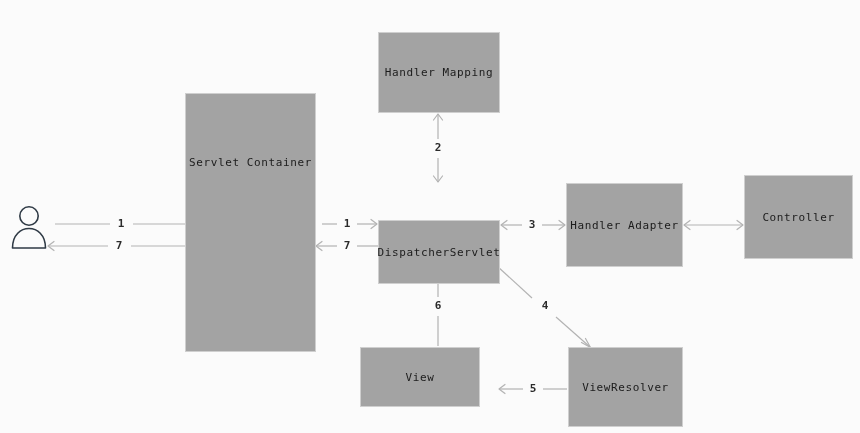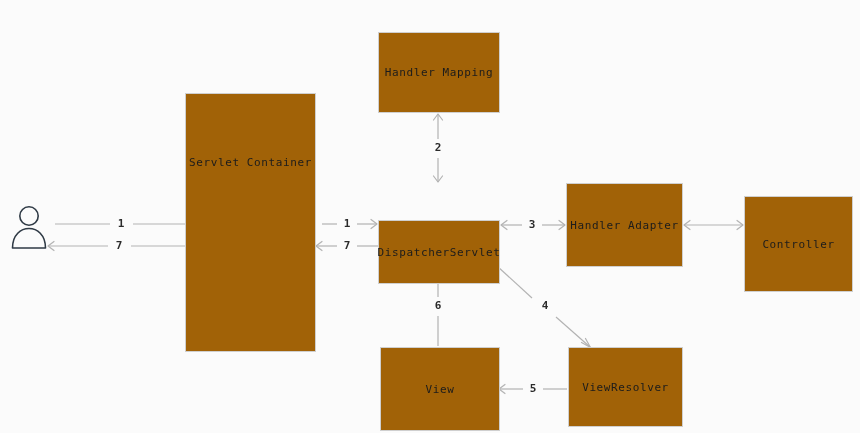--- a/index.html
+++ b/index.html
@@ -13,21 +13,21 @@
   #canvas {
     position: relative;
     width: 860px;
     height: 433px;
     background: #fbfbfb;
     overflow: hidden;
   }
   .node {
     position: absolute;
     box-sizing: border-box;
-    background: #a16207;
+    background: #a3a3a3;
     border: 1px solid #cfcfcf;
     display: flex;
     align-items: center;
     justify-content: center;
   }
   .node .node-label {
     font-family: "DejaVu Sans Mono", monospace;
     font-size: 11px;
     line-height: 13px;
     color: #1c1c1c;
@@ -182,25 +182,25 @@
   </div>
 
   <div class="node" style="left:378px; top:183px; width:122px; height:64px;margin-top:37px;">
     <span class="node-label">DispatcherServlet</span>
   </div>
 
   <div class="node" style="left:566px; top:183px; width:117px; height:84px;">
     <span class="node-label">Handler Adapter</span>
   </div>
 
-  <div class="node" style="left:744px; top:196px; width:109px; height:96px;justify-content:center;">
+  <div class="node" style="left:744px; top:175px; width:109px; height:84px;justify-content:center;">
     <span class="node-label">Controller</span>
   </div>
 
-  <div class="node" style="left:380px; top:347px; width:120px; height:84px;">
+  <div class="node" style="left:360px; top:347px; width:120px; height:60px;">
     <span class="node-label">View</span>
   </div>
 
   <div class="node" style="left:568px; top:347px; width:115px; height:80px;">
     <span class="node-label">ViewResolver</span>
   </div>
 
 </div>
 
 </body></html>

